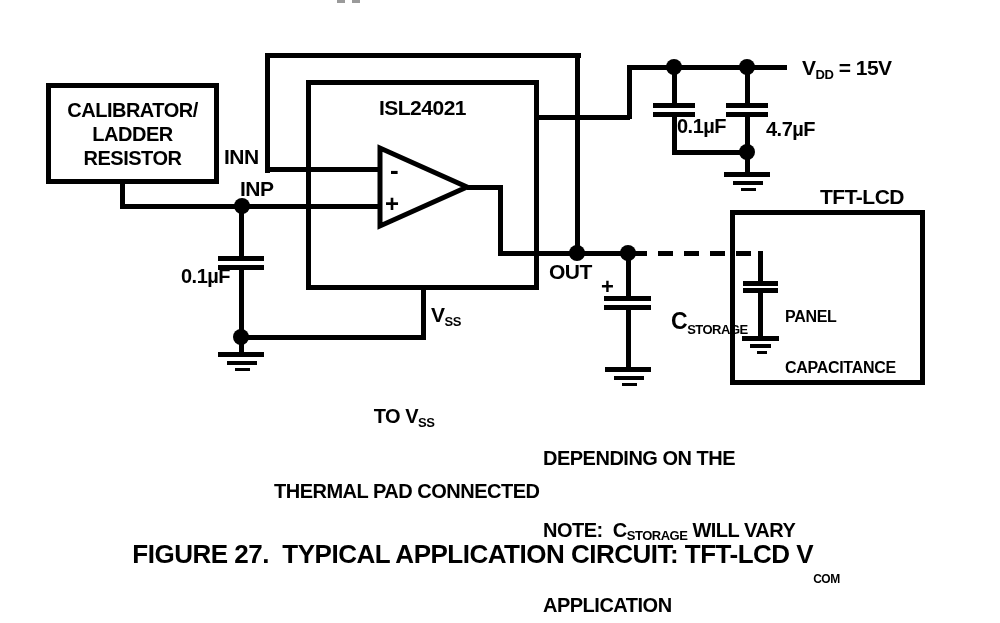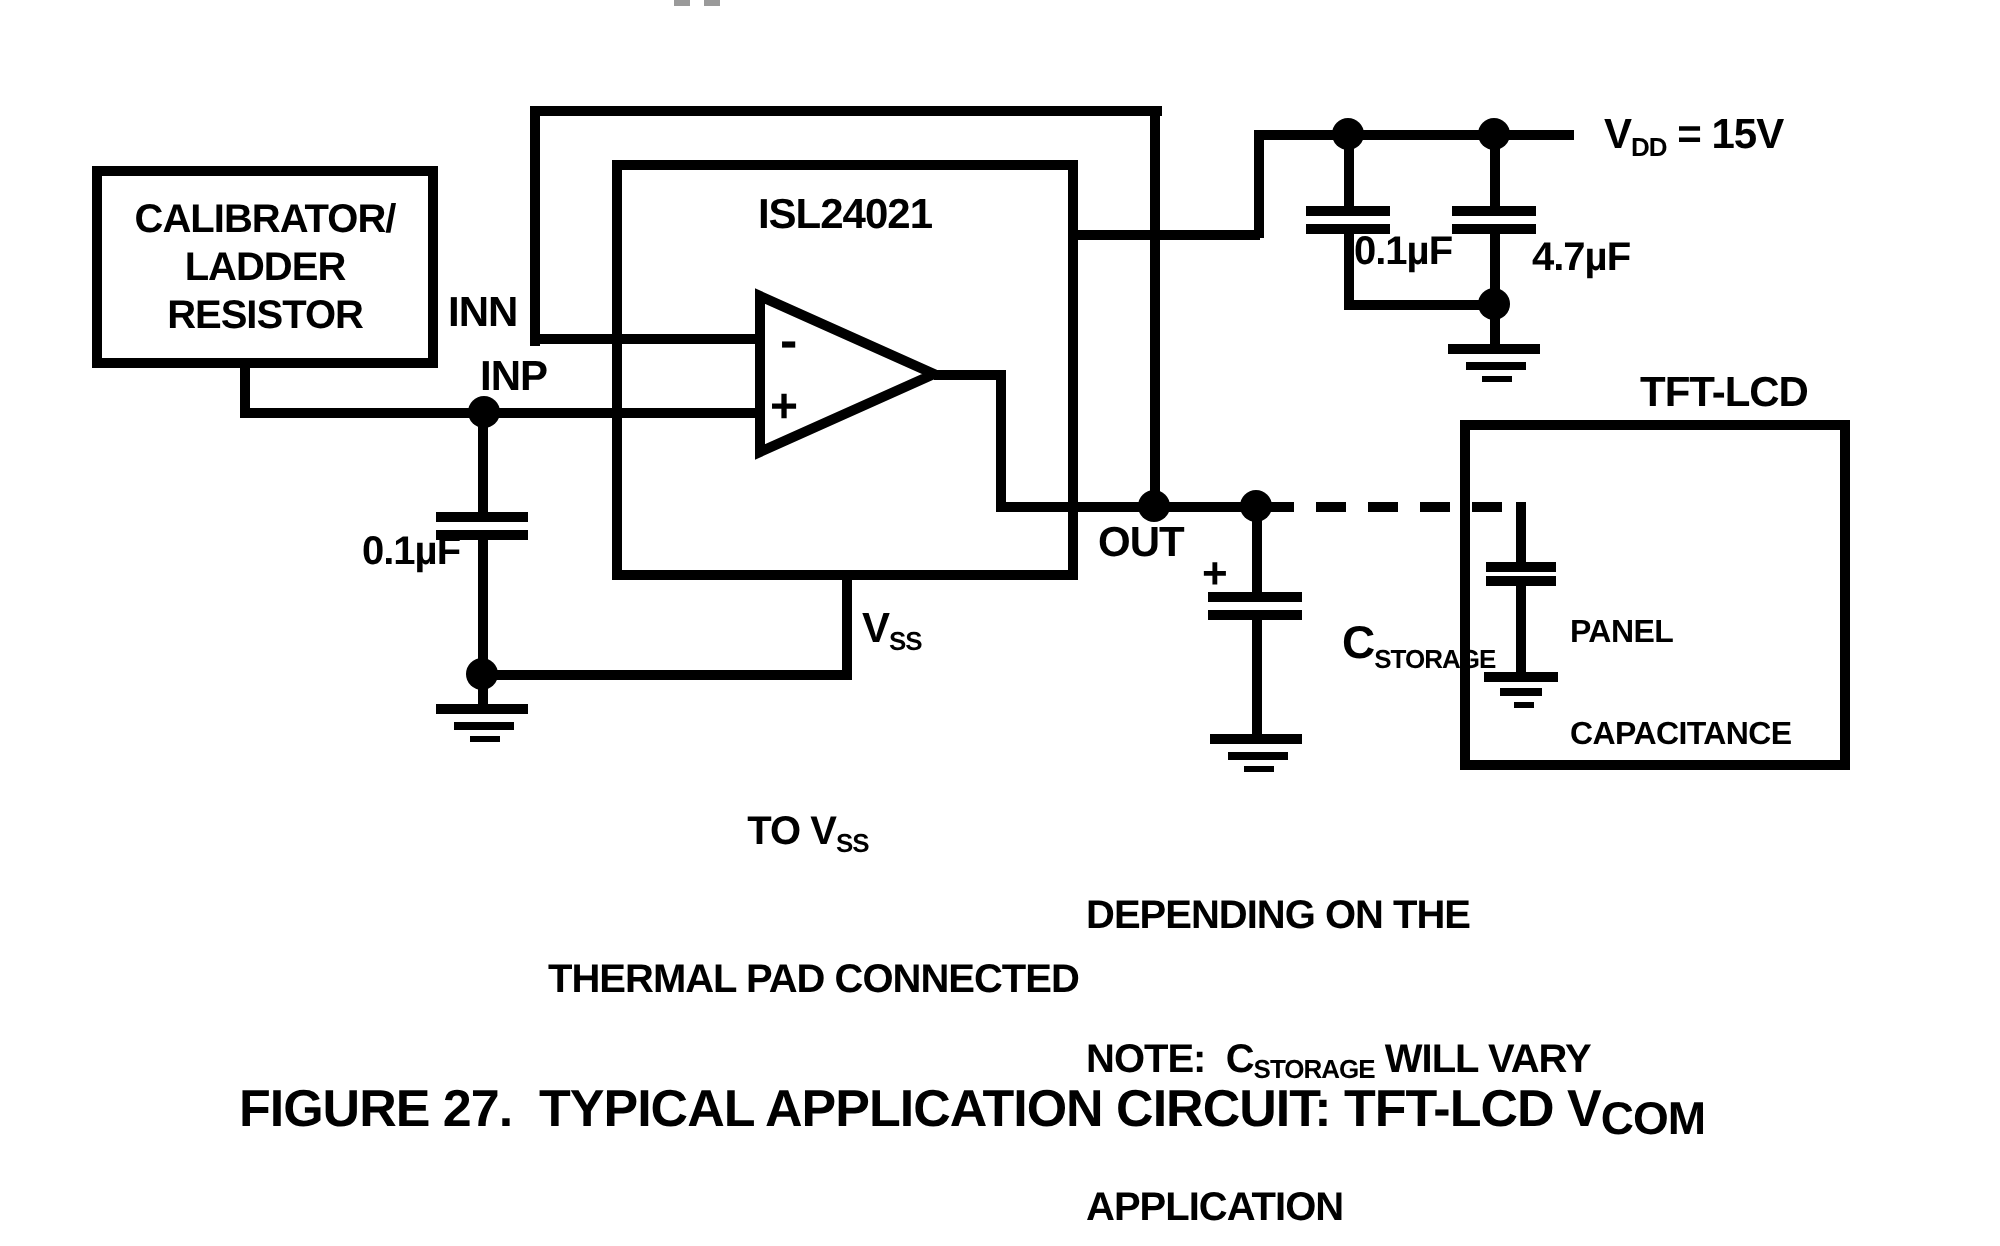--- a/index.html
+++ b/index.html
@@ -6,21 +6,21 @@
   .stage{position:relative;width:1000px;height:623px;background:#ffffff;overflow:hidden;
          font-family:"Liberation Sans","DejaVu Sans",sans-serif;color:#000;}
   .box{position:absolute;border:5px solid #000;box-sizing:border-box;background:transparent;}
   .w{position:absolute;background:#000;}
   .dash{position:absolute;height:5px;background:repeating-linear-gradient(to right,#000 0 15px,transparent 15px 26px);}
   .dot{position:absolute;width:16px;height:16px;border-radius:50%;background:#000;}
   .bar{position:absolute;background:#000;}
   .frag{position:absolute;background:#9a9a9a;}
   .t{position:absolute;font-weight:700;letter-spacing:-0.5px;white-space:pre;line-height:1;color:#000;}
   .sb{font-size:13px;position:relative;top:4px;letter-spacing:-0.5px;}
-  .sbc{font-size:23px;position:relative;top:4px;letter-spacing:-0.5px;}
+  .sbc{font-size:12px;position:relative;top:20px;letter-spacing:-0.5px;}
   .ctr{text-align:center;}
   .vcom-text{position:absolute;left:46px;top:83px;width:173px;height:101px;display:flex;
              flex-direction:column;justify-content:center;font-weight:700;font-size:20px;
              letter-spacing:-0.5px;line-height:24px;text-align:center;}
   svg{position:absolute;overflow:visible;}
 </style>
 </head>
 <body>
 
 <div class="stage">

